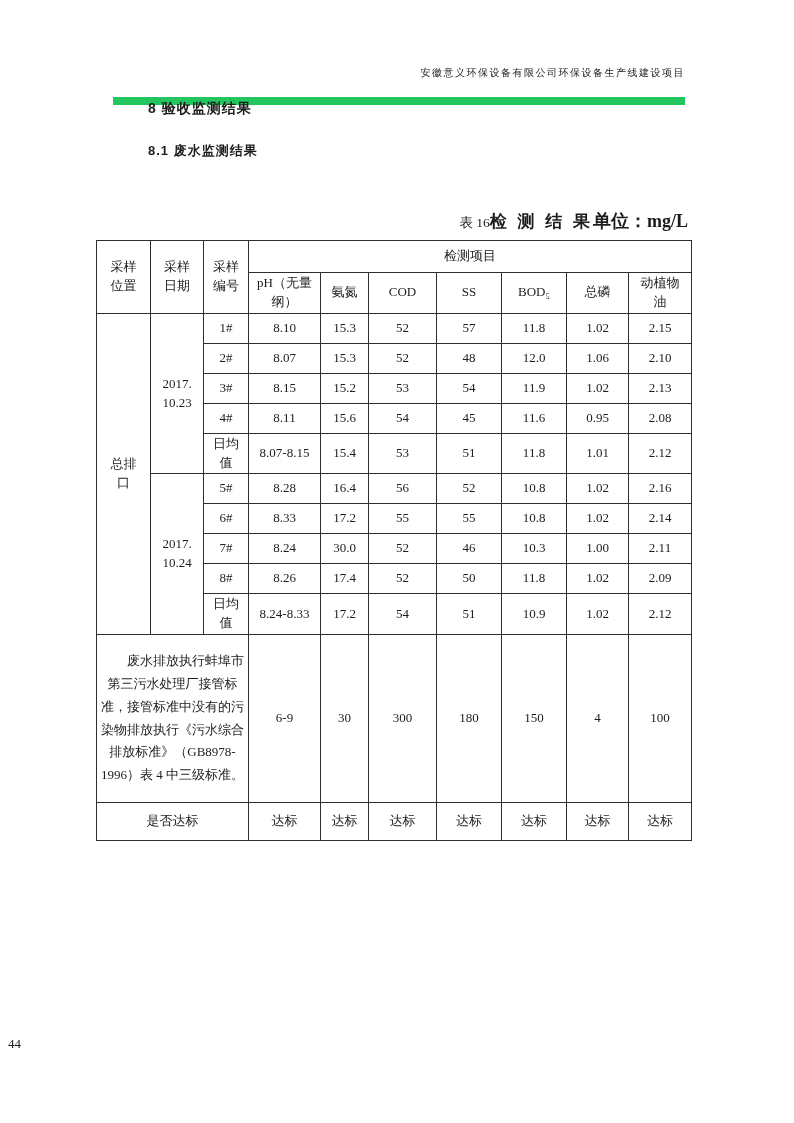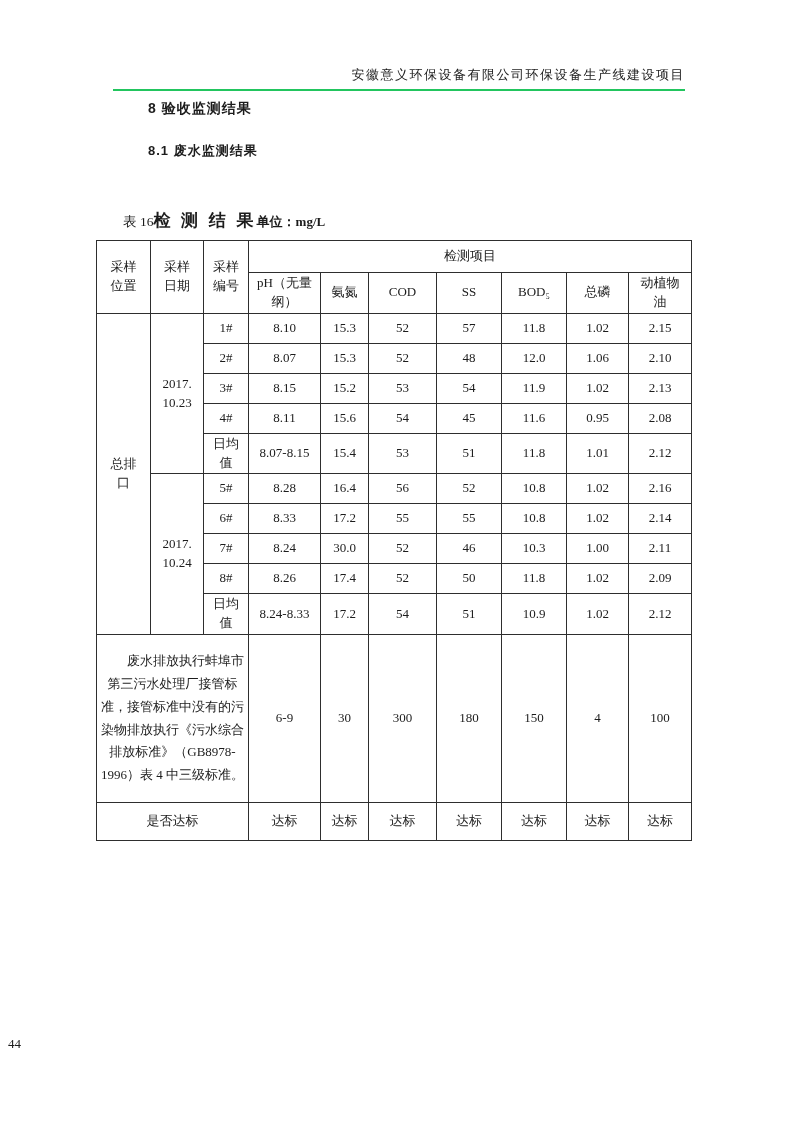--- a/index.html
+++ b/index.html
@@ -6,44 +6,44 @@
   html, body { background: #ffffff; }
   body {
     width: 794px; height: 1123px;
     position: relative;
     font-family: "Liberation Serif", "DejaVu Serif", serif;
     color: #1c1c1c;
   }
   .page-header {
     position: absolute; top: 66px; left: 113px; width: 572px;
     text-align: right;
-    font-size: 13px; letter-spacing: 1.5px;
-    padding-bottom: 5px;
-    border-bottom: 2px solid #22c55e;
+    font-size: 10px; letter-spacing: 1.5px;
+    padding-bottom: 17px;
+    border-bottom: 8px solid #22c55e;
   }
   .section-heading {
     position: absolute; top: 100px; left: 148px;
     font-family: "Liberation Sans", "DejaVu Sans", sans-serif;
     font-size: 14px; font-weight: bold; letter-spacing: 1px;
   }
   .subsection-heading {
     position: absolute; top: 142px; left: 148px;
     font-family: "Liberation Sans", "DejaVu Sans", sans-serif;
     font-size: 13px; font-weight: bold; letter-spacing: 1px;
   }
   .table-caption {
-    position: absolute; top: 209px; left: 123px; width: 575px;
-    display: flex; justify-content: flex-start; align-items: baseline;
+    position: absolute; top: 209px; left: 113px; width: 575px;
+    display: flex; justify-content: flex-end; align-items: baseline;
   }
   .caption-label { font-size: 13.5px; }
   .caption-title {
     font-family: "Liberation Sans", "DejaVu Sans", sans-serif;
     font-size: 17px; font-weight: bold; letter-spacing: 3px;
   }
-  .caption-unit { font-size: 13px; font-weight: bold; }
+  .caption-unit { font-size: 18px; font-weight: bold; }
   table.results {
     position: absolute; top: 240px; left: 96px;
     width: 595px;
     border-collapse: collapse;
     table-layout: fixed;
   }
   table.results td {
     border: 1px solid #2e2e2e;
     text-align: center;
     vertical-align: middle;

